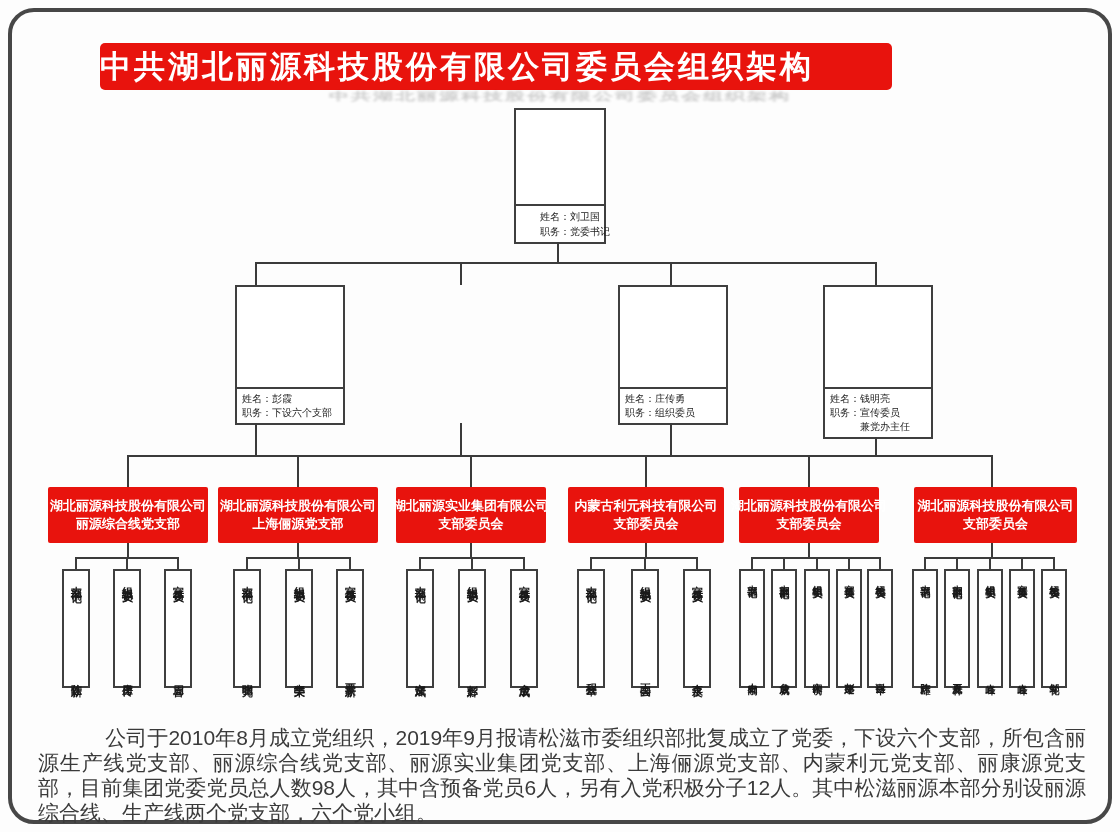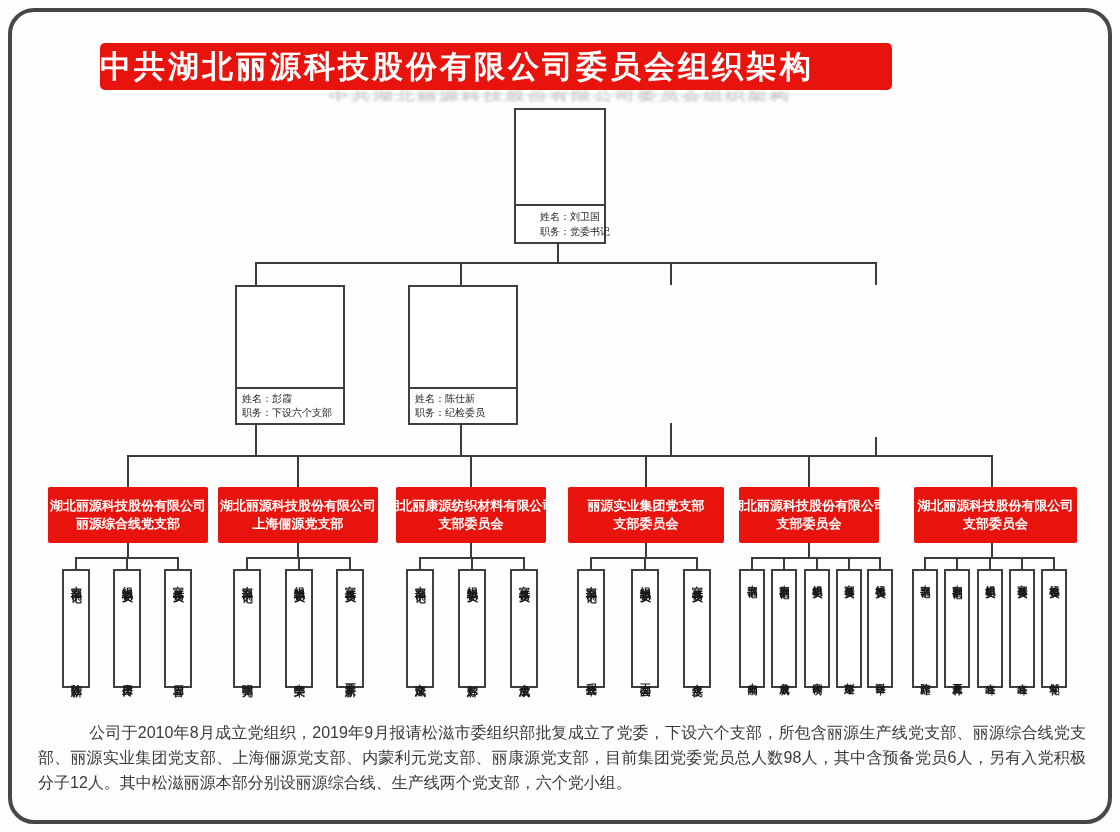--- a/index.html
+++ b/index.html
@@ -19,21 +19,21 @@
   .chair .pinfo{line-height:15px;padding-left:24px;}
   .bhead{position:absolute;top:487px;height:56px;background:#e8130d;color:#fff;display:flex;flex-direction:column;
          align-items:center;justify-content:center;font-size:13px;font-weight:bold;line-height:18px;text-align:center;border-radius:2px;white-space:nowrap;}
   .vcol{position:absolute;top:569px;height:119px;background:#fff;border:2px solid #3f3f3f;box-sizing:border-box;
         display:flex;flex-direction:column;align-items:center;justify-content:space-between;padding:6px 0 8px;}
   .vtext{writing-mode:vertical-rl;text-orientation:upright;font-weight:600;color:#1a1a1a;}
   .role{font-size:11px;letter-spacing:2px;}
   .pname{font-size:11px;letter-spacing:1px;}
   .narrow .role{font-size:10px;letter-spacing:1px;}
   .narrow .pname{font-size:10px;letter-spacing:1px;}
-  .footer{position:absolute;left:38px;top:704px;width:1048px;font-size:16px;line-height:25px;color:#3a3a3a;
+  .footer{position:absolute;left:38px;top:704px;width:1048px;font-size:21px;line-height:25px;color:#3a3a3a;
           text-indent:3.2em;text-align:justify;}
 </style>
 </head>
 <body>
 
 <div class="page">
   <div class="frame"></div>
 
   <div class="banner">
     <span>中共湖北丽源科技股份有限公司委员会组织架构</span>
@@ -55,25 +55,33 @@
   <div class="vline" style="left:670px;top:262px;height:23px;"></div>
   <div class="vline" style="left:875px;top:262px;height:23px;"></div>
 
   <div class="pcard" style="left:203px;top:285px;width:106px;margin-left:32px;">
     <div class="photo" style="height:100px;"></div>
     <div class="pinfo">
       <div>姓名：彭霞</div>
       <div>职务：下设六个支部</div>
     </div>
   </div>
-  <div class="pcard" style="left:408px;top:285px;width:106px;">
+  <div class="pcard" style="left:618px;top:285px;width:106px;">
     <div class="photo" style="height:100px;"></div>
     <div class="pinfo">
-      <div>姓名：陈仕新</div>
-      <div>职务：纪检委员</div>
+      <div>姓名：庄传勇</div>
+      <div>职务：组织委员</div>
+    </div>
+  </div>
+  <div class="pcard" style="left:823px;top:285px;width:106px;">
+    <div class="photo" style="height:100px;"></div>
+    <div class="pinfo">
+      <div>姓名：钱明亮</div>
+      <div>职务：宣传委员</div>
+      <div class="indent">兼党办主任</div>
     </div>
   </div>
 
   <div class="vline" style="left:255px;top:423px;height:32px;"></div>
   <div class="vline" style="left:460px;top:423px;height:32px;"></div>
   <div class="vline" style="left:670px;top:423px;height:32px;"></div>
   <div class="vline" style="left:875px;top:437px;height:18px;"></div>
   <div class="hline" style="left:127px;top:455px;width:866px;"></div>
   <div class="vline" style="left:127px;top:455px;height:32px;"></div>
   <div class="vline" style="left:297px;top:455px;height:32px;"></div>
@@ -84,25 +92,25 @@
 
   <div class="bhead" style="left:48px;width:160px;">
     <div>湖北丽源科技股份有限公司</div>
     <div>丽源综合线党支部</div>
   </div>
   <div class="bhead" style="left:218px;width:160px;">
     <div>湖北丽源科技股份有限公司</div>
     <div>上海俪源党支部</div>
   </div>
   <div class="bhead" style="left:396px;width:150px;">
-    <div>湖北丽康源纺织材料有限公司</div>
+    <div>湖北丽源实业集团有限公司</div>
     <div>支部委员会</div>
   </div>
   <div class="bhead" style="left:568px;width:156px;">
-    <div>丽源实业集团党支部</div>
+    <div>内蒙古利元科技有限公司</div>
     <div>支部委员会</div>
   </div>
   <div class="bhead" style="left:739px;width:140px;">
     <div>湖北丽源科技股份有限公司</div>
     <div>支部委员会</div>
   </div>
   <div class="bhead" style="left:914px;width:163px;">
     <div>湖北丽源科技股份有限公司</div>
     <div>支部委员会</div>
   </div>

